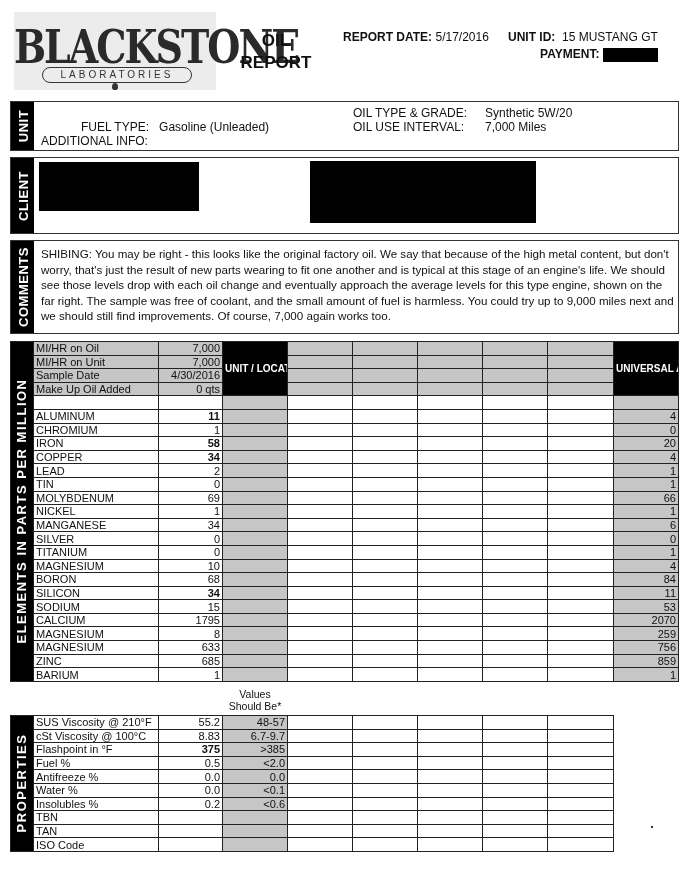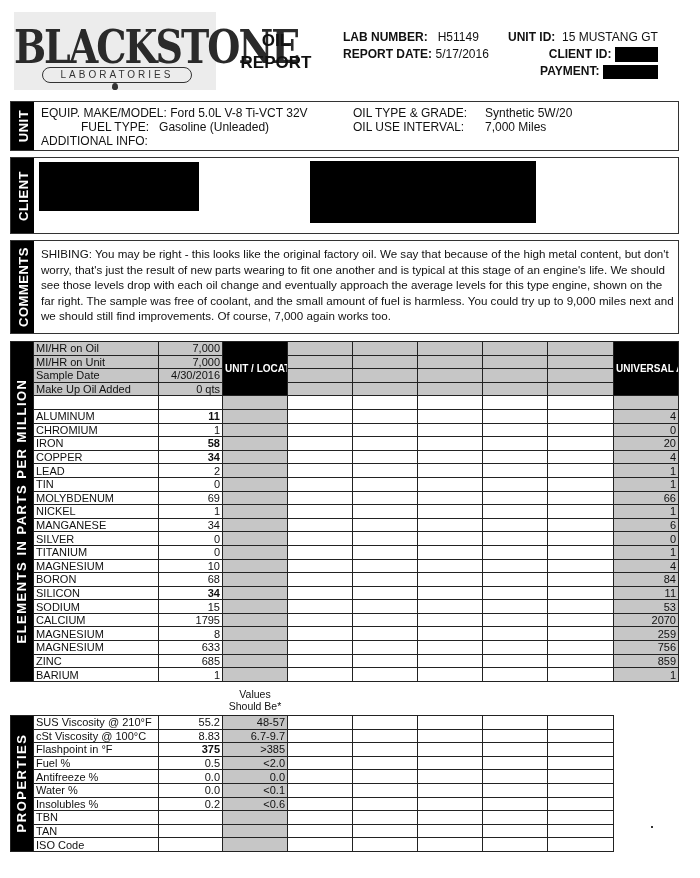--- a/index.html
+++ b/index.html
@@ -49,34 +49,31 @@
   <div class="logo-sub">LABORATORIES</div>
   <div class="logo-drop"></div>
 </div>
 
 <div class="abs title">
   <div>OIL</div>
   <div>REPORT</div>
 </div>
 
 <div class="abs info" style="left:343px; top:29px;">
-  <div style="height:17px;"><b>LAB NUMBER:</b>&nbsp;&nbsp;&nbsp;<span>H51149</span></div>
   <div style="height:17px;"><b>REPORT DATE:</b> <span>5/17/2016</span></div>
 </div>
 <div class="abs info" style="left:508px; top:29px;text-align:right;">
   <div style="height:17px;"><b>UNIT ID:</b>&nbsp;&nbsp;<span>15 MUSTANG GT</span></div>
-  <div style="height:17px;"><b>CLIENT ID:</b> <span class="redact" style="width:43px;height:15px;"></span></div>
   <div style="height:17px;"><b>PAYMENT:</b> <span class="redact" style="width:55px;height:14px;"></span></div>
 </div>
 
 <div class="abs section" style="top:101px; height:50px;">
   <div class="side">
       <span>UNIT</span>
     </div>
-  <div class="unit-line" style="left:30px; top:4px;"><span>EQUIP. MAKE/MODEL:</span> <span>Ford 5.0L V-8 Ti-VCT 32V</span></div>
   <div class="unit-line" style="left:30px; top:18px;margin-left:40px;"><span>FUEL TYPE:</span>&nbsp;&nbsp;&nbsp;<span>Gasoline (Unleaded)</span></div>
   <div class="unit-line" style="left:30px; top:32px;"><span>ADDITIONAL INFO:</span></div>
   <div class="unit-line" style="left:342px; top:4px;">OIL TYPE &amp; GRADE:</div>
   <div class="unit-line" style="left:474px; top:4px;">Synthetic 5W/20</div>
   <div class="unit-line" style="left:342px; top:18px;">OIL USE INTERVAL:</div>
   <div class="unit-line" style="left:474px; top:18px;">7,000 Miles</div>
 </div>
 
 <div class="abs section" style="top:157px; height:77px;">
   <div class="side">

